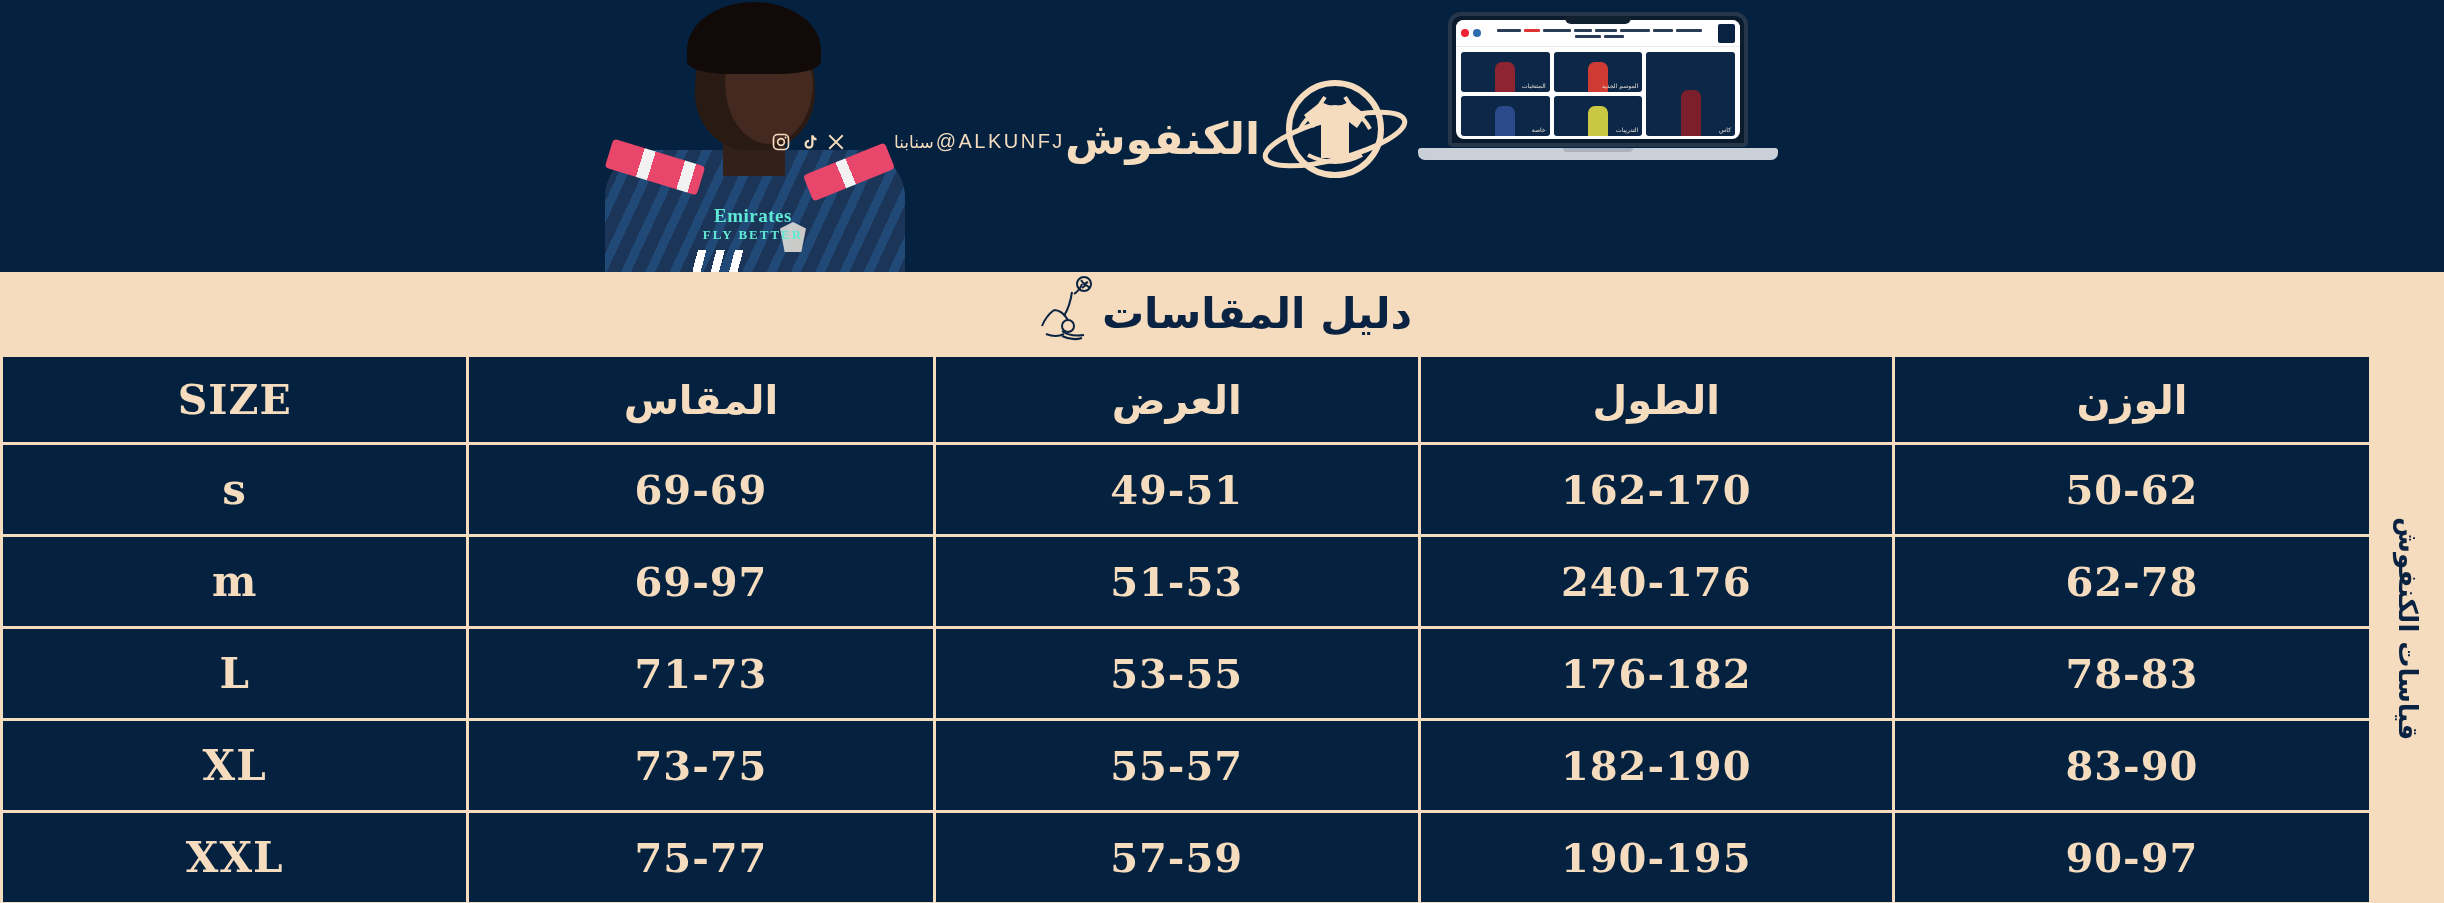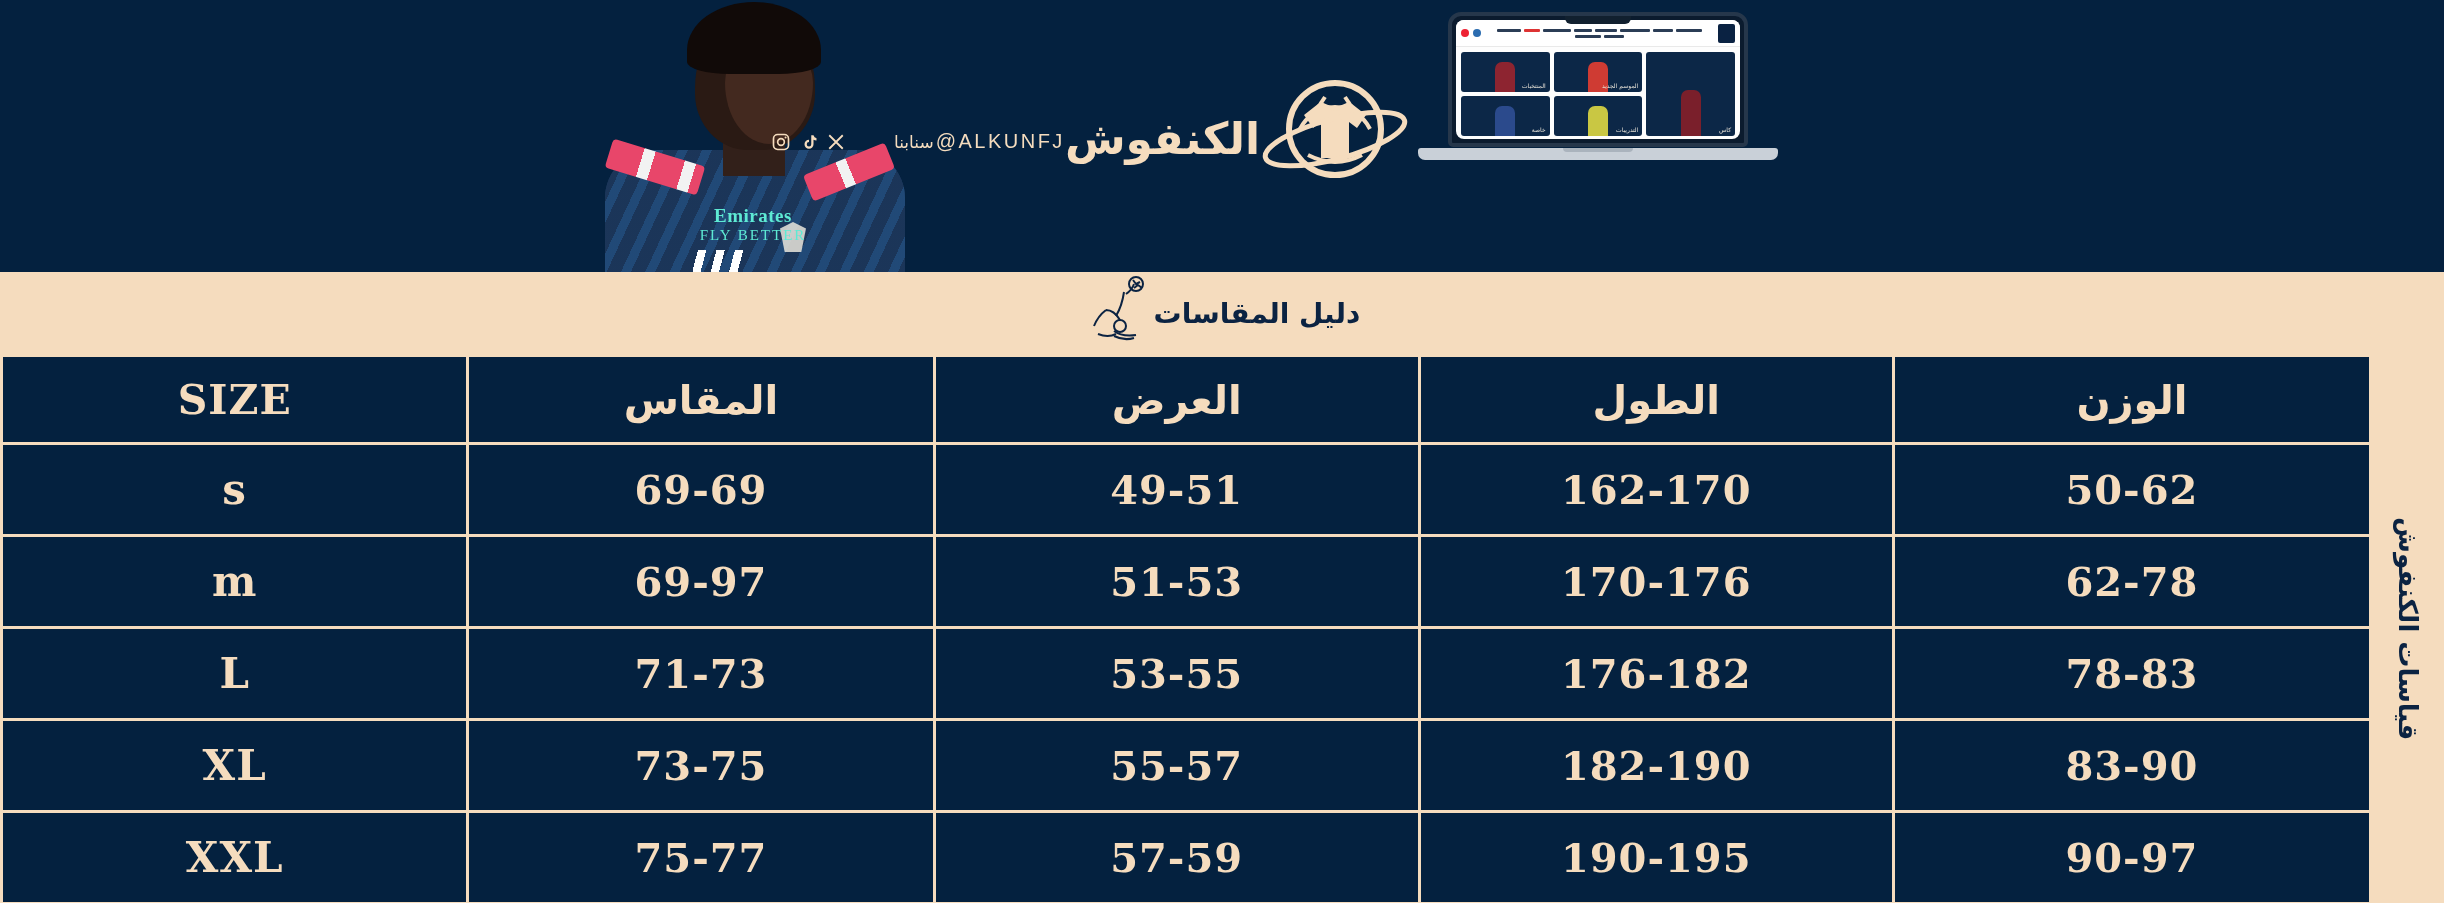--- a/index.html
+++ b/index.html
@@ -63,21 +63,21 @@
   .pl-badge{
     position:absolute; left:215px; top:222px; width:26px; height:30px;
     background:#e9e5dc; clip-path:polygon(50% 0,100% 22%,82% 100%,18% 100%,0 22%);
     opacity:.85;
   }
   .pl-sponsor{
     position:absolute; left:118px; top:205px; width:140px; text-align:center;
     color:#5eead4; font-size:19px; font-weight:bold; letter-spacing:.5px;
     font-family:"Liberation Serif", serif;
   }
-  .pl-sponsor small{ display:block; font-size:15px; letter-spacing:2px; font-weight:normal; }
+  .pl-sponsor small{ display:block; font-size:13px; letter-spacing:2px; font-weight:bold; }
   .pl-stripes{
     position:absolute; left:128px; top:250px; width:78px; height:22px;
     background:
       linear-gradient(105deg,transparent 0 6%,#fff 6% 16%,transparent 16% 28%,
       #fff 28% 38%,transparent 38% 50%,#fff 50% 60%,transparent 60% 100%);
   }
 
   
   .logo{
     position:absolute; left:1110px; top:4px; width:300px; height:268px;
@@ -151,21 +151,21 @@
     content:""; position:absolute; left:50%; transform:translateX(-50%);
     top:0; width:70px; height:4px; background:#aab3bd; border-radius:0 0 4px 4px;
   }
 
   
   .titlebar{
     position:absolute; left:0; top:272px; width:2444px; height:82px;
     background:#f5dcbe; display:flex; align-items:center; justify-content:center;
   }
   .title-ar{
-    color:#0b2342; font-size:28px; font-weight:bold;
+    color:#0b2342; font-size:42px; font-weight:bold;
     font-family:"DejaVu Sans", sans-serif;
   }
   .kick-icon{ margin-right:6px; }
 
   
   .table-wrap{
     position:absolute; left:0; top:354px; width:2372px; height:549px;
     background:#f5dcbe;
   }
   table{ width:100%; height:100%; border-collapse:collapse; table-layout:fixed; }
@@ -352,21 +352,21 @@
       <tbody>
         <tr>
           <td>50-62</td>
           <td>162-170</td>
           <td>49-51</td>
           <td>69-69</td>
           <td class="size-c">s</td>
         </tr>
         <tr>
           <td>62-78</td>
-          <td>170-176</td>
+          <td>240-176</td>
           <td>51-53</td>
           <td>69-97</td>
           <td class="size-c">m</td>
         </tr>
         <tr>
           <td>78-83</td>
           <td>176-182</td>
           <td>53-55</td>
           <td>71-73</td>
           <td class="size-c">L</td>

